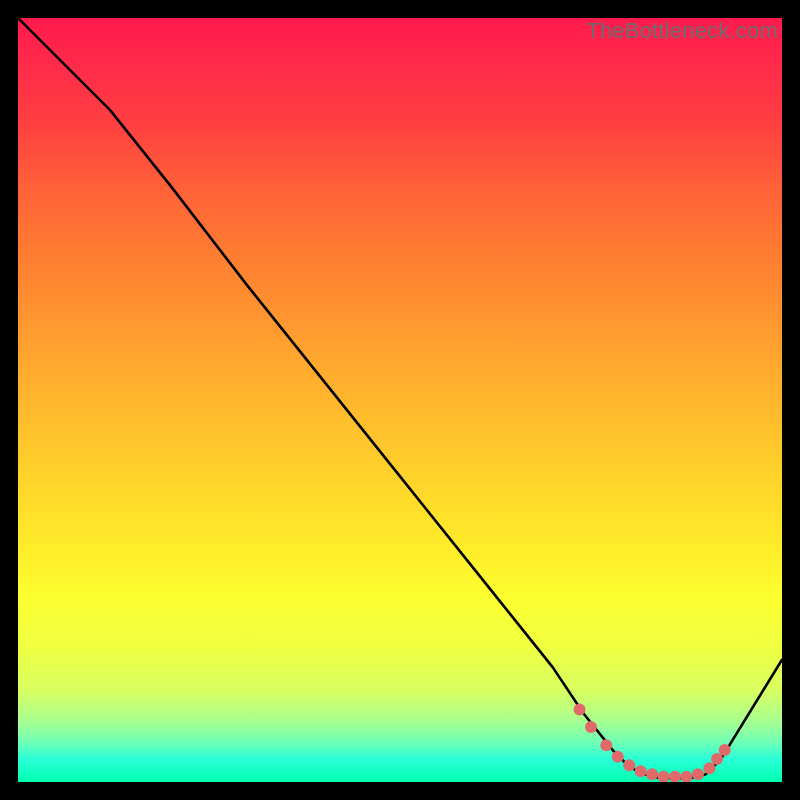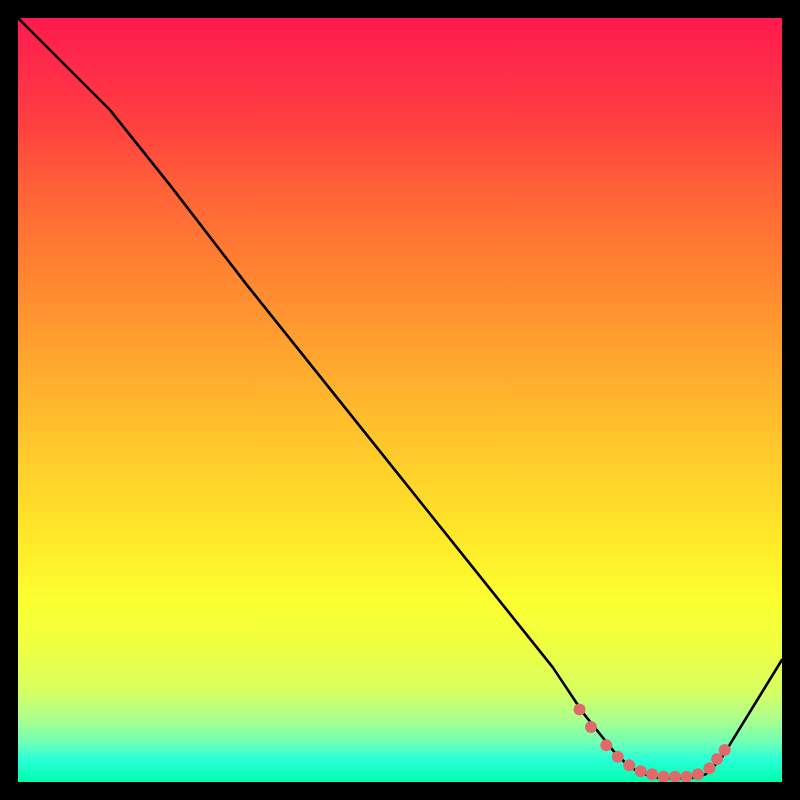--- a/index.html
+++ b/index.html
@@ -58,20 +58,21 @@
     top: 0;
     width: 764px;
     height: 764px;
   }
 </style>
 </head>
 <body>
 
 <div class="frame">
   <div class="plot">
+    <span class="watermark">TheBottleneck.com</span>
     <svg class="curve" viewBox="0 0 764 764" preserveAspectRatio="none">
       <path id="curve-path" fill="none" stroke="#000000" stroke-width="2.6" stroke-linejoin="round" stroke-linecap="round" d="M0.00 0.00 L61.12 61.12 L91.68 91.68 L152.80 168.08 L229.20 267.40 L305.60 362.90 L382.00 458.40 L458.40 553.90 L534.80 649.40 L565.36 695.24 L595.92 733.44 L611.20 748.72 L626.48 756.36 L641.76 760.18 L657.04 760.18 L672.32 760.18 L687.60 756.36 L702.88 741.08 L764.00 641.76"></path>
       <g id="dots-group">
           <circle cx="561.54" cy="691.42" r="6" fill="#e06a6a"></circle>
           <circle cx="573.00" cy="708.99" r="6" fill="#e06a6a"></circle>
           <circle cx="588.28" cy="727.33" r="6" fill="#e06a6a"></circle>
           <circle cx="599.74" cy="738.79" r="6" fill="#e06a6a"></circle>
           <circle cx="611.20" cy="747.19" r="6" fill="#e06a6a"></circle>
           <circle cx="622.66" cy="753.30" r="6" fill="#e06a6a"></circle>
           <circle cx="634.12" cy="756.36" r="6" fill="#e06a6a"></circle>

